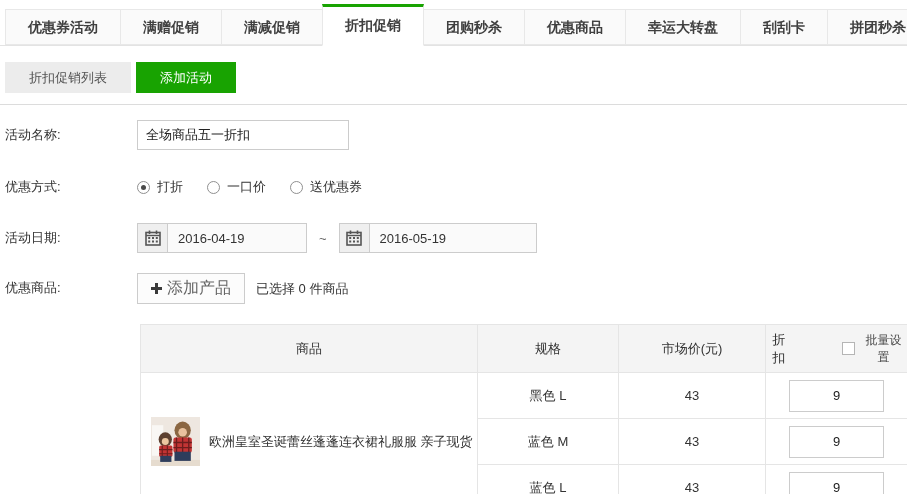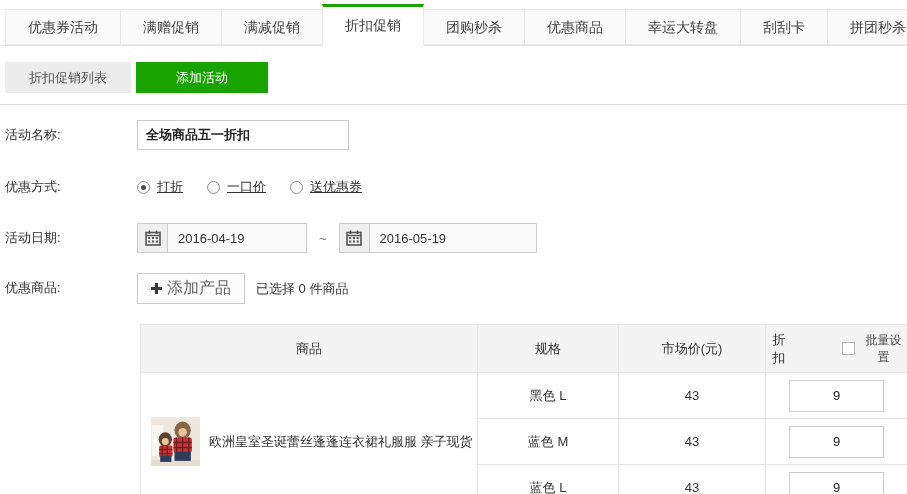--- a/index.html
+++ b/index.html
@@ -5,42 +5,42 @@
   * { margin:0; padding:0; box-sizing:border-box; }
   html,body { background:#fff; }
   body { font-family:"Liberation Sans","DejaVu Sans",sans-serif; color:#333; }
   .page { position:relative; width:907px; height:494px; overflow:hidden; background:#fff; }
 
   
   .tabbar { display:flex; align-items:flex-end; height:46px; margin-top:0; padding-top:8px;
             padding-left:5px; border-bottom:1px solid #e3e3e3; }
   .tab { height:36px; line-height:34px; padding:0 22px; background:#fafafa;
          border:1px solid #e8e8e8; margin-right:-1px; font-size:14px; color:#404040;
-         white-space:nowrap; cursor:pointer; flex:0 0 auto; }
+         white-space:nowrap; cursor:pointer; flex:0 0 auto;font-weight:bold; }
   .tab.active { height:42px; line-height:36px; background:#fff;
                 border-top:3px solid var(--green); border-bottom:1px solid #fff;
                 margin-bottom:-1px; position:relative; z-index:2; }
 
   
   .subnav { display:flex; margin:16px 0 0 5px; }
   .btn-list { height:31px; line-height:31px; padding:0 24px; background:#ececec;
               color:#555; font-size:13px; cursor:pointer; }
-  .btn-add { height:31px; line-height:31px; padding:0 40px; background:var(--green);
+  .btn-add { height:31px; line-height:31px; padding:0 24px; background:var(--green);
              color:#fff; font-size:13px; margin-left:5px; cursor:pointer; }
   .divider { border-bottom:1px solid #dcdcdc; margin-top:11px; }
 
   
   .form { padding-left:5px; }
   .frow { display:flex; align-items:flex-start; }
   .flabel { width:132px; font-size:13px; color:#333; line-height:30px; flex:0 0 132px; }
   .r-name { margin-top:15px; }
   .name-input { width:212px; height:30px; border:1px solid #ccc; padding:0 8px;
-                font-size:13px; color:#222; font-family:inherit; background:#fff;font-weight:bold; }
+                font-size:13px; color:#222; font-family:inherit; background:#fff; }
   .r-method { margin-top:22px; }
-  .radios { display:flex; align-items:center; height:30px; gap:24px;text-decoration:underline; }
+  .radios { display:flex; align-items:center; height:30px; gap:24px; }
   .radio-opt { display:flex; align-items:center; gap:7px; font-size:13px; color:#333; cursor:pointer; }
   .radio-circle { width:13px; height:13px; border-radius:50%; border:1px solid #909090;
                   background:#fff; position:relative; display:inline-block; }
   .radio-circle.checked::after { content:""; position:absolute; left:3px; top:3px;
                   width:5px; height:5px; border-radius:50%; background:#4a4a4a; }
   .r-date { margin-top:21px; }
   .dates { display:flex; align-items:center; }
   .date-group { display:flex; height:30px; border:1px solid #ccc; background:#fafafa; }
   .date-icon-box { width:30px; display:flex; align-items:center; justify-content:center;
                    background:#efefef; border-right:1px solid #ccc; cursor:pointer; }

